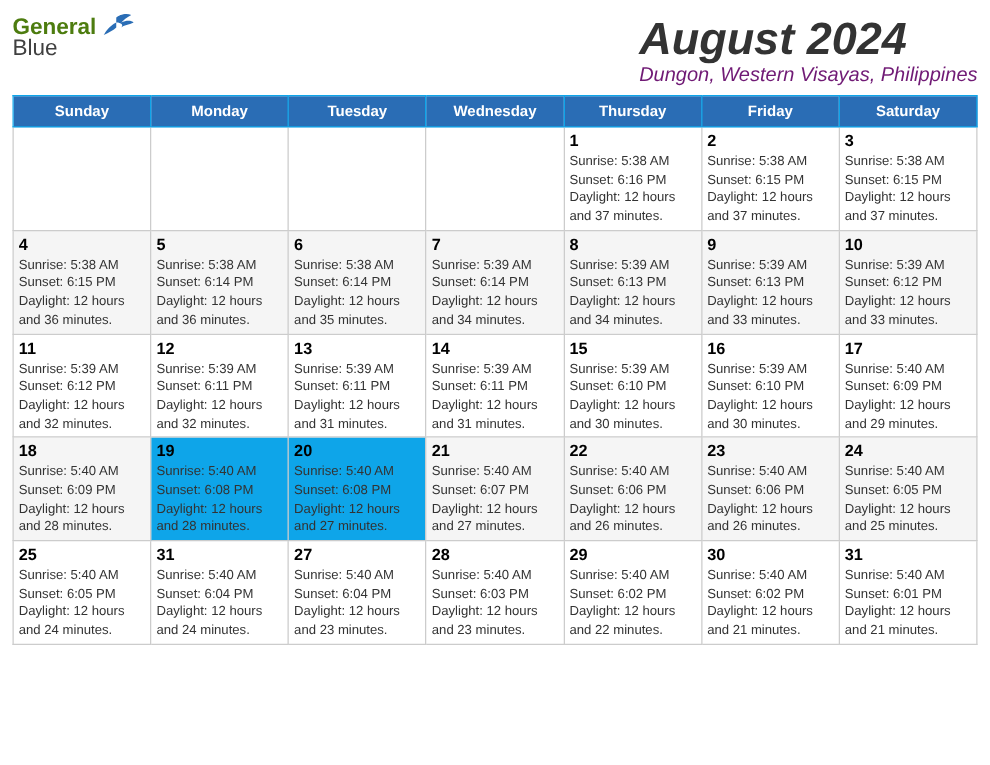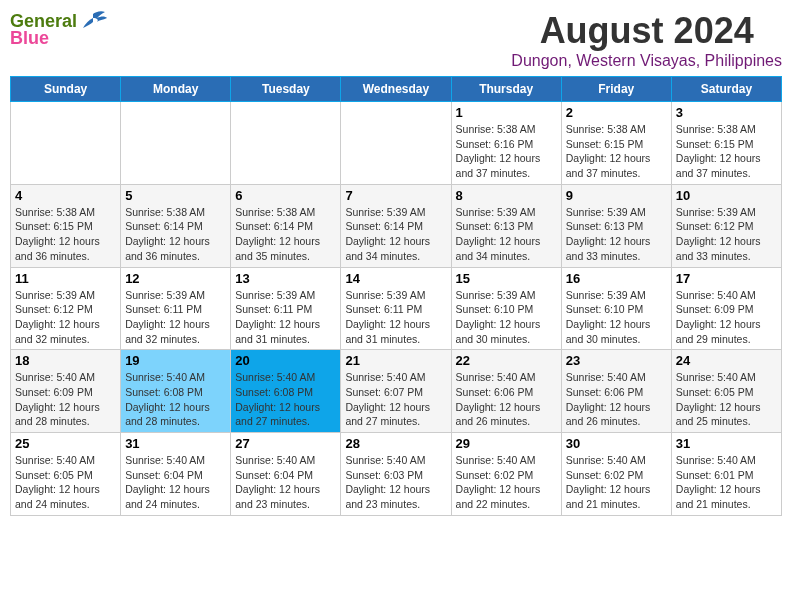--- a/index.html
+++ b/index.html
@@ -15,21 +15,22 @@
       justify-content: space-between;
       align-items: flex-start;
       margin-bottom: 6px;
     }
     .logo {
       display: flex;
       flex-direction: column;
       align-items: flex-start;
     }
     .title-area {
-      text-align: center;
+      text-align: left;
+      font-style: italic;
     }
     .month-year {
       font-size: 36px;
       font-weight: bold;
       color: #333;
     }
     .location {
       font-size: 16px;
       color: #701a75;
     }
@@ -86,21 +87,21 @@
 
 <div class="header-area">
   <div class="logo">
     <div class="logo-row">
       <span style="font-size:18px;font-weight:bold;color:#4d7c0f;">General</span>
       <svg class="logo-bird" viewBox="0 0 28 22" xmlns="http://www.w3.org/2000/svg">
         <path d="M14 4 C16 2, 22 0, 26 2 C22 4, 20 6, 18 8 C22 6, 26 6, 28 8 C24 10, 20 10, 18 12 C20 10, 18 8, 14 8 Z" fill="#2a6db5"></path>
         <path d="M14 8 C10 10, 6 14, 4 18 C8 16, 12 14, 14 12 Z" fill="#2a6db5"></path>
       </svg>
     </div>
-    <span style="font-size:18px;font-weight:bold;color:#ec4899;margin-top:-4px;">Blue</span>
+    <span style="font-size:18px;font-weight:normal;color:#404040;margin-top:-4px;">Blue</span>
   </div>
   <div class="title-area">
     <div class="month-year">August 2024</div>
     <div class="location">Dungon, Western Visayas, Philippines</div>
   </div>
 </div>
 
 <table class="calendar">
   <thead>
     <tr>
@@ -244,21 +245,21 @@
         </td>
       </tr>
       <tr style="background: rgb(245, 245, 245);">
         <td style="background: rgb(245, 245, 245);">
           <span class="day-number">18</span>
           <div class="day-info" style="white-space: pre-line;">Sunrise: 5:40 AM
 Sunset: 6:09 PM
 Daylight: 12 hours
 and 28 minutes.</div>
         </td>
-        <td style="background: #7dd3fc; margin-top: 28px;">
+        <td style="background: #0ea5e9; margin-top: 28px;">
           <span class="day-number">19</span>
           <div class="day-info" style="white-space: pre-line;">Sunrise: 5:40 AM
 Sunset: 6:08 PM
 Daylight: 12 hours
 and 28 minutes.</div>
         </td>
         <td style="background: #0ea5e9;">
           <span class="day-number">20</span>
           <div class="day-info" style="white-space: pre-line;">Sunrise: 5:40 AM
 Sunset: 6:08 PM

